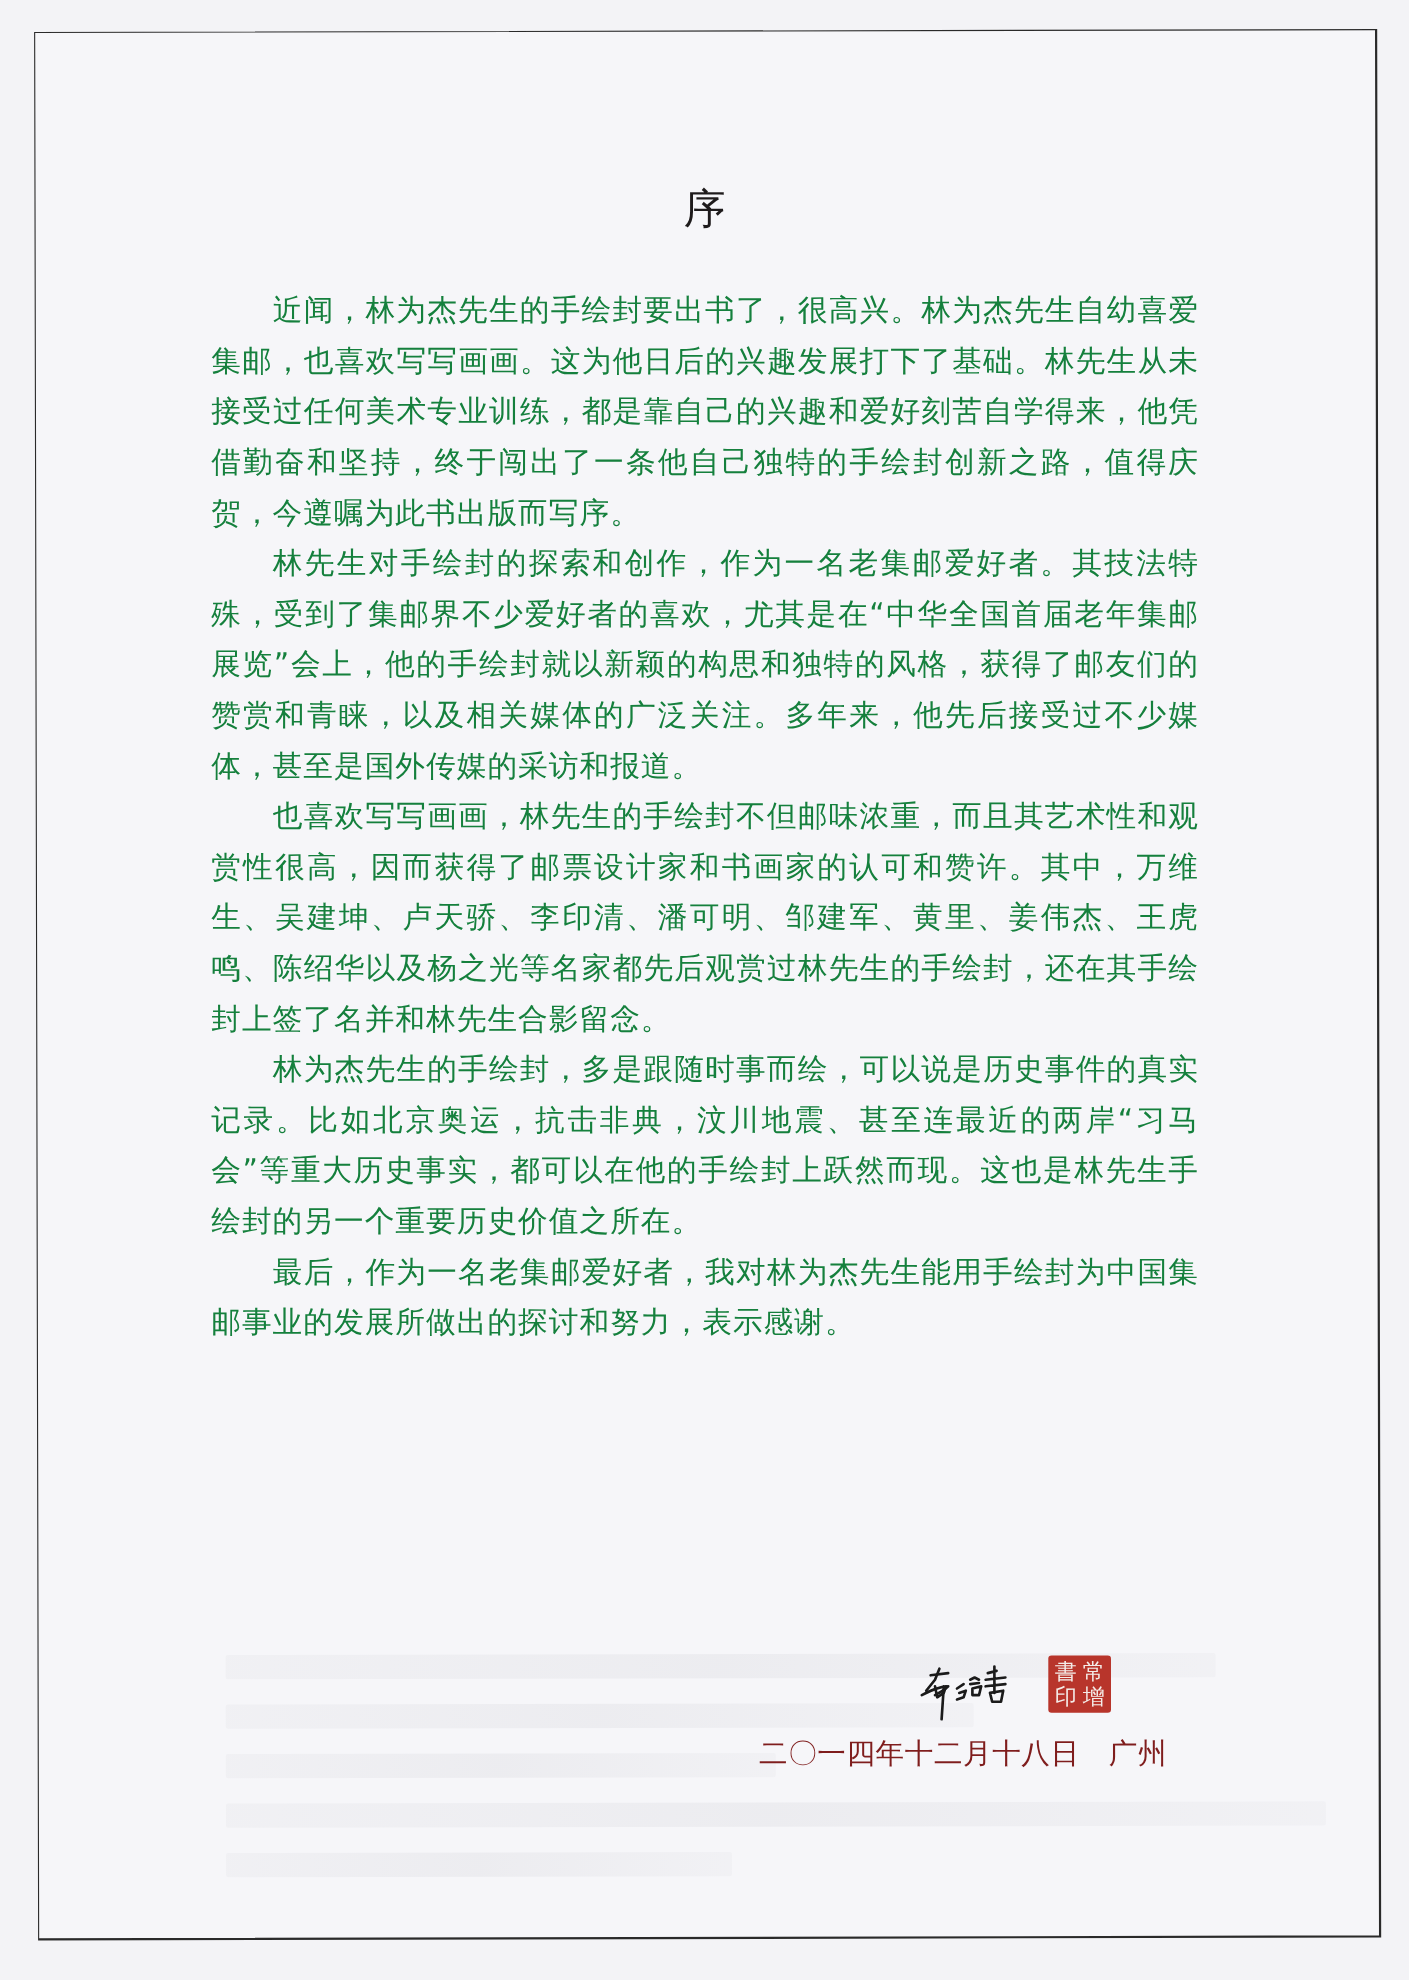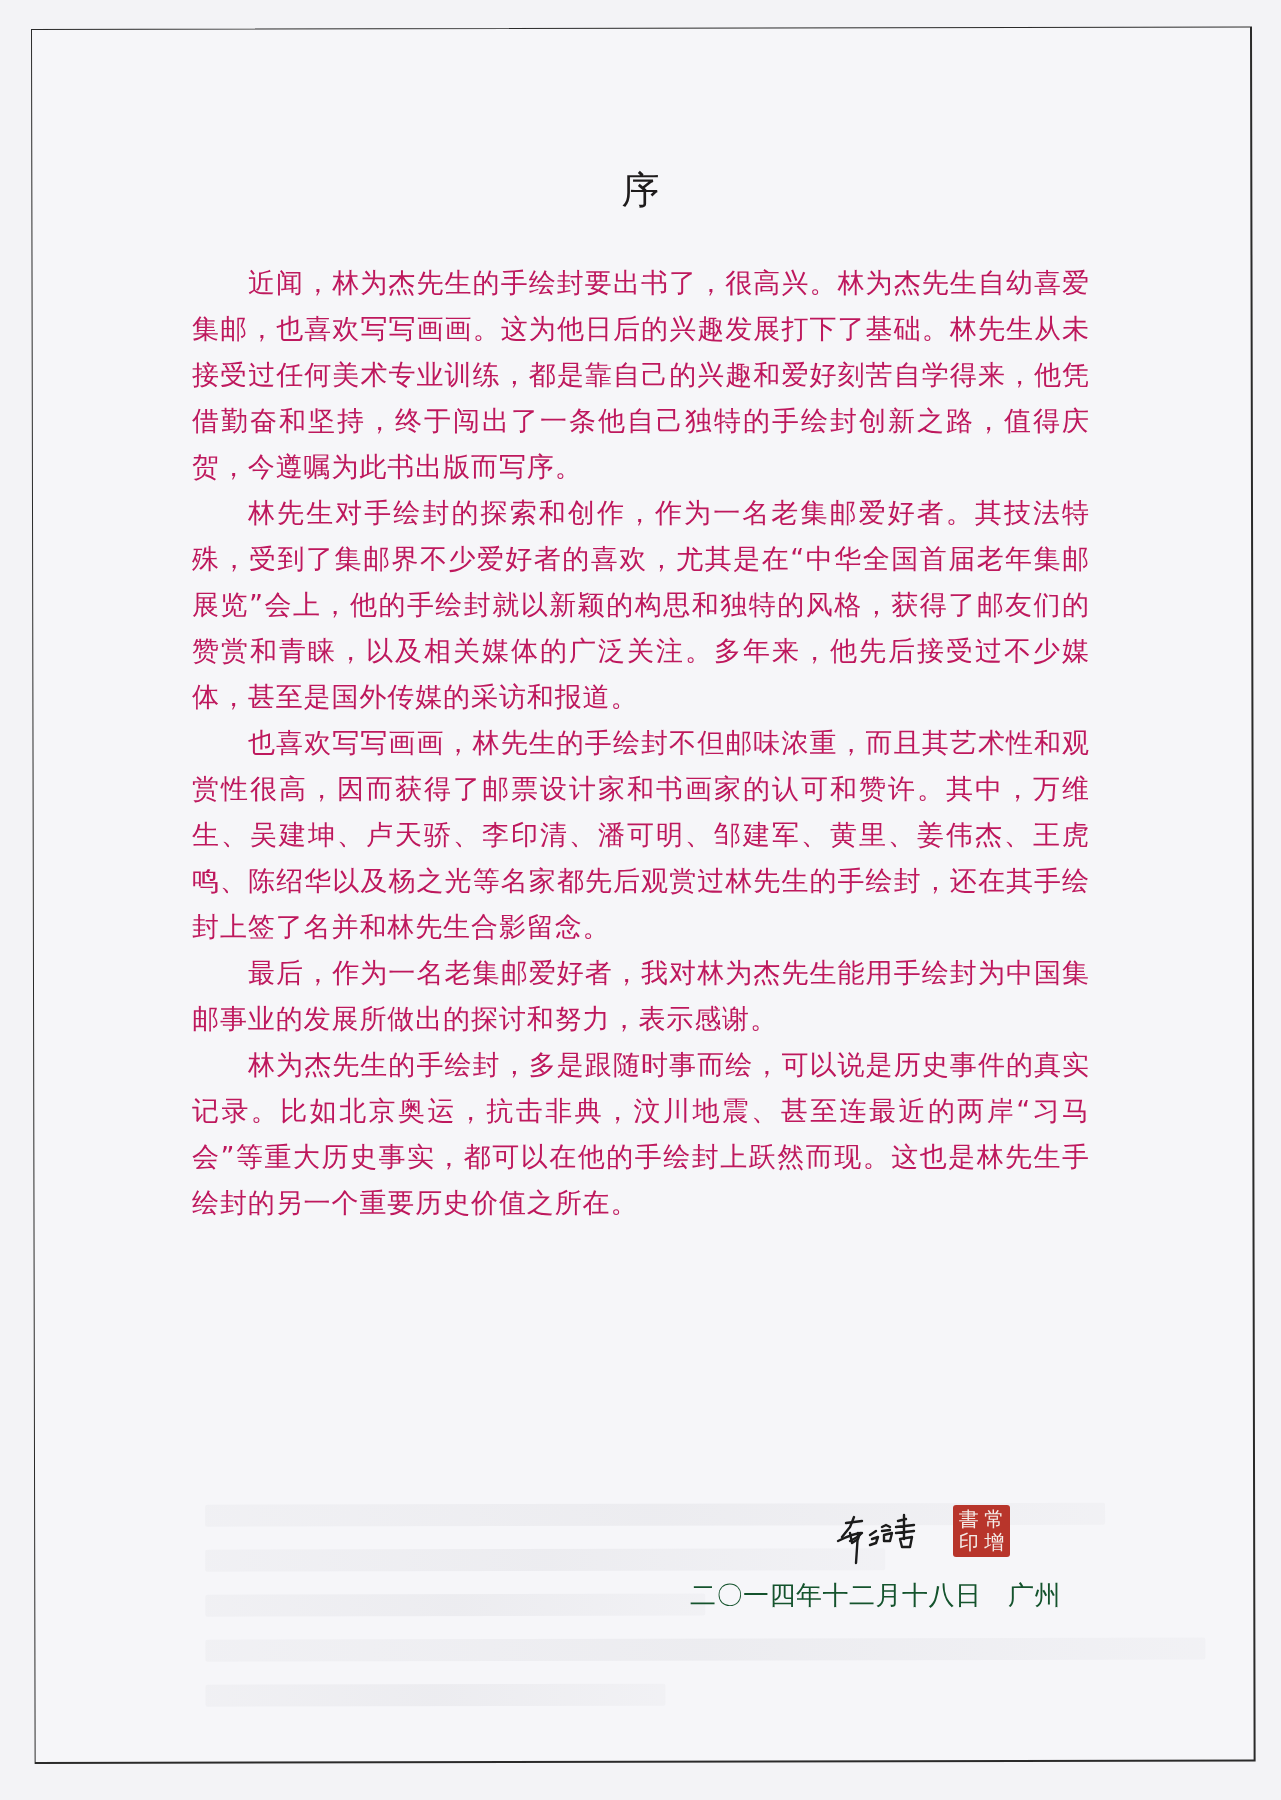--- a/index.html
+++ b/index.html
@@ -59,21 +59,21 @@
     width: 898px;
   }
   .body-text p {
     margin: 0;
     font-size: 27px;
     line-height: 46px;
     letter-spacing: 0.9px;
     text-indent: 56px;
     text-align: justify;
     text-align-last: left;
-    color: #be185d;
+    color: #15803d;
   }
   .signature {
     position: absolute;
     left: 836px;
     top: 1503px;
     width: 92px;
     height: 64px;
   }
   .seal {
     position: absolute;
@@ -99,21 +99,21 @@
   }
   .date-line {
     position: absolute;
     left: 690px;
     top: 1577px;
     width: 380px;
     font-size: 26px;
     line-height: 36px;
     letter-spacing: 0.5px;
     white-space: pre;
-    color: #14532d;
+    color: #7f1d1d;
   }
 </style>
 </head>
 <body>
 
 <div class="page-frame">
   <div class="show-through">
     <div class="ghost" style="left:170px; top:1475px; width:900px;"></div>
     <div class="ghost" style="left:170px; top:1520px; width:680px;"></div>
     <div class="ghost" style="left:170px; top:1565px; width:500px;"></div>
@@ -121,22 +121,22 @@
     <div class="ghost" style="left:170px; top:1655px; width:460px;"></div>
   </div>
 </div>
 
 <h1 class="title">序</h1>
 
 <div class="body-text">
   <p>近闻，林为杰先生的手绘封要出书了，很高兴。林为杰先生自幼喜爱集邮，也喜欢写写画画。这为他日后的兴趣发展打下了基础。林先生从未接受过任何美术专业训练，都是靠自己的兴趣和爱好刻苦自学得来，他凭借勤奋和坚持，终于闯出了一条他自己独特的手绘封创新之路，值得庆贺，今遵嘱为此书出版而写序。</p>
   <p>林先生对手绘封的探索和创作，作为一名老集邮爱好者。其技法特殊，受到了集邮界不少爱好者的喜欢，尤其是在“中华全国首届老年集邮展览”会上，他的手绘封就以新颖的构思和独特的风格，获得了邮友们的赞赏和青睐，以及相关媒体的广泛关注。多年来，他先后接受过不少媒体，甚至是国外传媒的采访和报道。</p>
   <p>也喜欢写写画画，林先生的手绘封不但邮味浓重，而且其艺术性和观赏性很高，因而获得了邮票设计家和书画家的认可和赞许。其中，万维生、吴建坤、卢天骄、李印清、潘可明、邹建军、黄里、姜伟杰、王虎鸣、陈绍华以及杨之光等名家都先后观赏过林先生的手绘封，还在其手绘封上签了名并和林先生合影留念。</p>
+  <p>林为杰先生的手绘封，多是跟随时事而绘，可以说是历史事件的真实记录。比如北京奥运，抗击非典，汶川地震、甚至连最近的两岸“习马会”等重大历史事实，都可以在他的手绘封上跃然而现。这也是林先生手绘封的另一个重要历史价值之所在。</p>
   <p>最后，作为一名老集邮爱好者，我对林为杰先生能用手绘封为中国集邮事业的发展所做出的探讨和努力，表示感谢。</p>
-  <p>林为杰先生的手绘封，多是跟随时事而绘，可以说是历史事件的真实记录。比如北京奥运，抗击非典，汶川地震、甚至连最近的两岸“习马会”等重大历史事实，都可以在他的手绘封上跃然而现。这也是林先生手绘封的另一个重要历史价值之所在。</p>
 </div>
 
 <div class="signature">
   <svg width="92" height="64" viewBox="0 0 92 64">
     <g fill="none" stroke="#1b1b1b" stroke-width="2.4" stroke-linecap="round" stroke-linejoin="round">
       <path d="M6 34 L14 24 L18 14"></path>
       <path d="M10 20 L26 18"></path>
       <path d="M2 38 C10 34 18 30 26 30 C22 34 18 36 14 38"></path>
       <path d="M14 30 L16 40 L22 36 L24 30"></path>
       <path d="M22 30 L20 60"></path>

